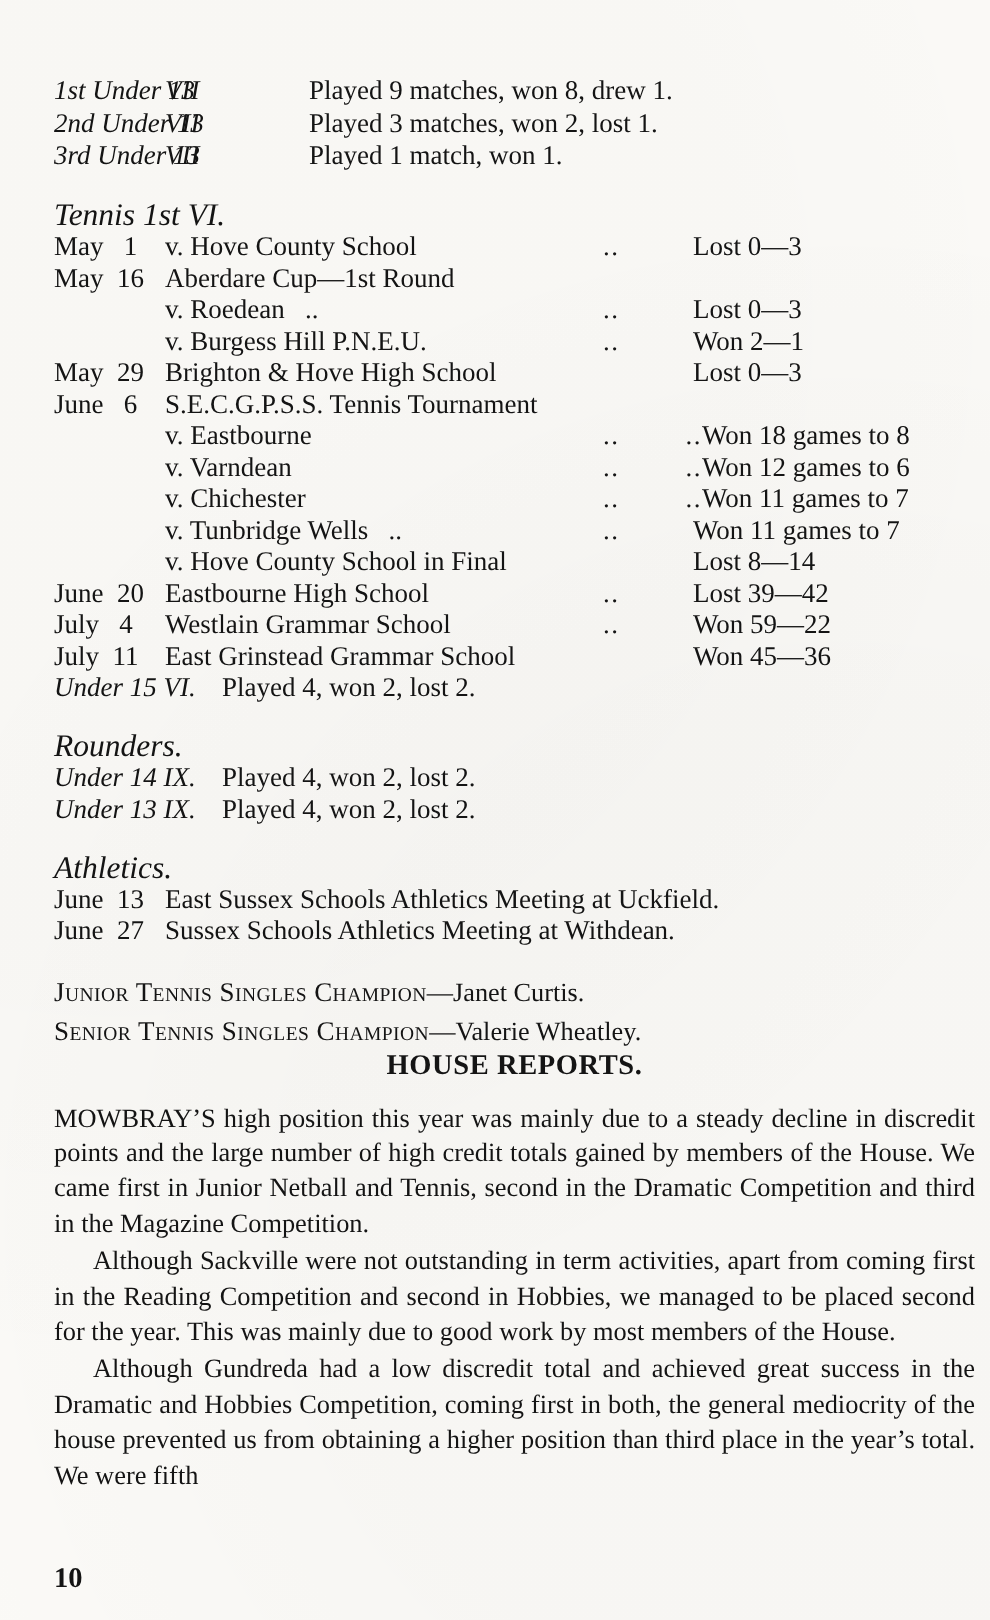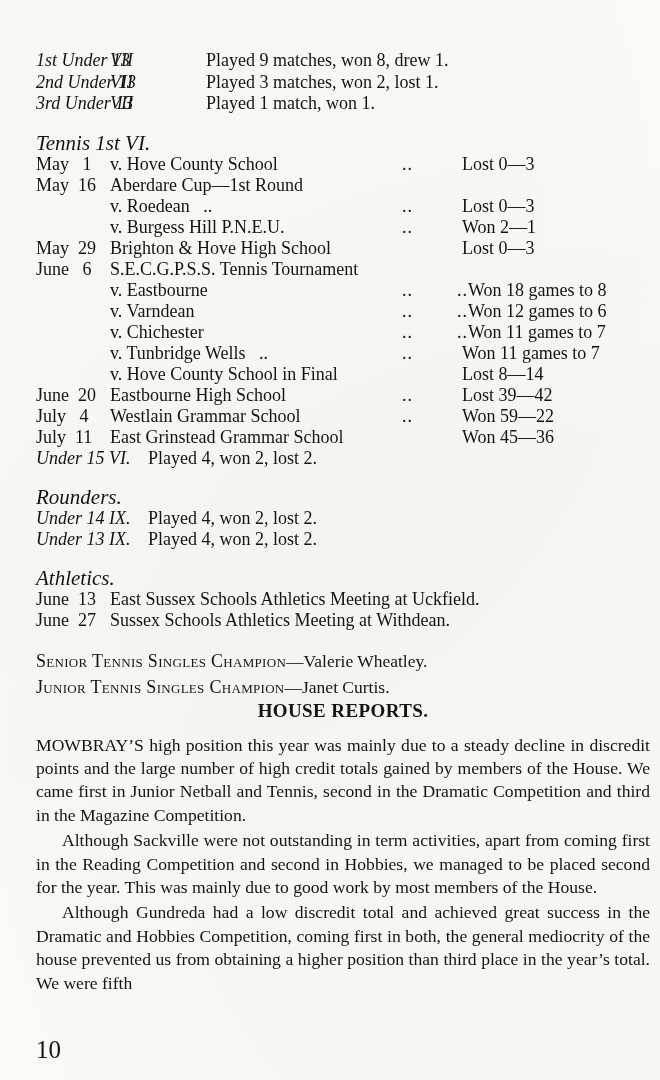--- a/index.html
+++ b/index.html
@@ -74,22 +74,23 @@
     text-align: justify;
     text-justify: inter-word;
     font-family: Liberation Serif, serif;
   }
   p.body + p.body { margin-top: 2px; }
   p.body.indent { text-indent: 26px; }
   .pagenum {
     position: absolute;
     left: 36px;
     bottom: 16px;
-    font-size: 25px;
+    font-size: 19px;
     font-family: "Liberation Serif", serif;
+    font-weight: bold;
   }
 </style>
 </head>
 <body>
 
 <div class="page">
   <div class="content">
 
     <div>
       <div class="ln">
@@ -228,24 +229,24 @@
       <span>East Sussex Schools Athletics Meeting at Uckfield.</span>
     </div>
     <div class="ln tight">
       <span class="c-date">June  27</span>
       <span>Sussex Schools Athletics Meeting at Withdean.</span>
     </div>
 
     <div class="gap-md"></div>
 
     <div class="champ">
+      <span class="sc">Junior Tennis Singles Champion</span><span>—Janet Curtis.</span>
+    </div>
+    <div class="champ">
       <span class="sc">Senior Tennis Singles Champion</span><span>—Valerie Wheatley.</span>
-    </div>
-    <div class="champ">
-      <span class="sc">Junior Tennis Singles Champion</span><span>—Janet Curtis.</span>
     </div>
 
     <div class="house-reports">HOUSE REPORTS.</div>
 
     <p class="body">MOWBRAY’S high position this year was mainly due to a steady decline in discredit points and the large number of high credit totals gained by members of the House.   We came first in Junior Netball and Tennis, second in the Dramatic Competition and third in the Magazine Competition.</p>
     <p class="body indent">Although Sackville were not outstanding in term activities, apart from coming first in the Reading Competition and second in Hobbies, we managed to be placed second for the year.   This was mainly due to good work by most members of the House.</p>
     <p class="body indent">Although Gundreda had a low discredit total and achieved great success in the Dramatic and Hobbies Competition, coming first in both, the general mediocrity of the house prevented us from obtaining a higher position than third place in the year’s total.   We were fifth</p>
 
   </div>
 

